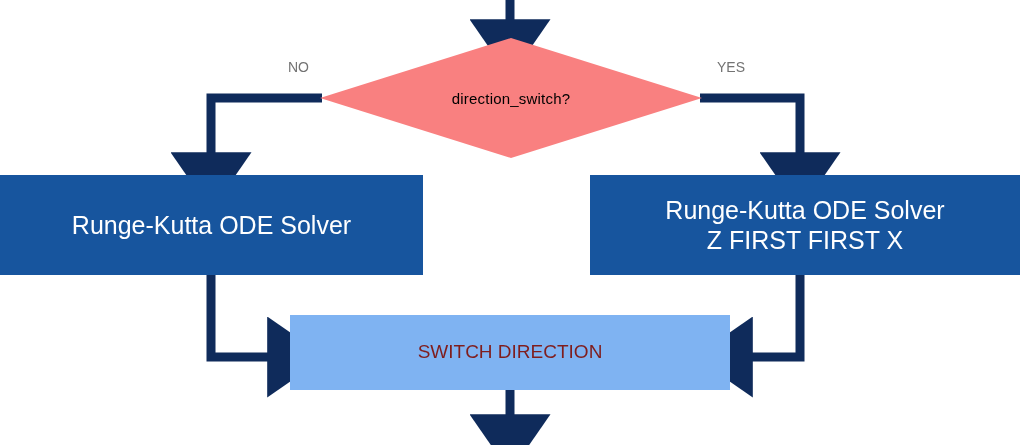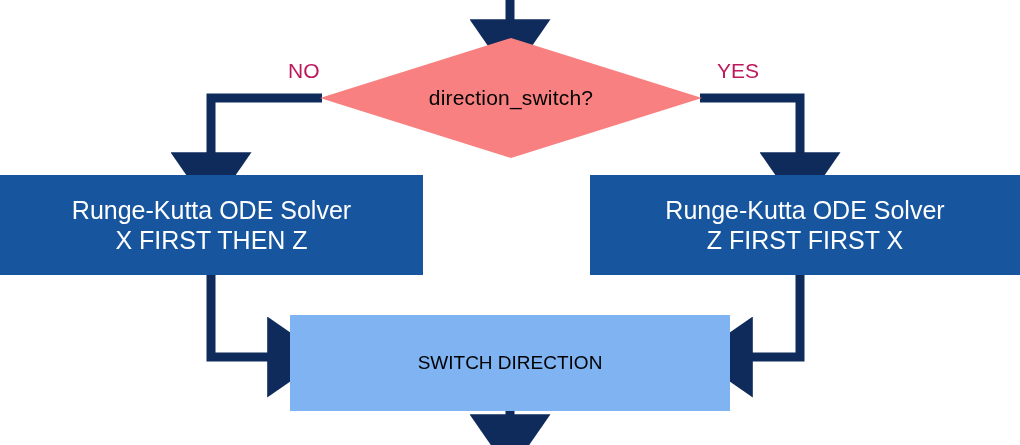--- a/index.html
+++ b/index.html
@@ -40,21 +40,21 @@
   .diamond-label {
     position: absolute;
     left: 0;
     top: 0;
     width: 100%;
     height: 100%;
     display: flex;
     align-items: center;
     justify-content: center;
     color: #000000;
-    font-size: 21px;
+    font-size: 15px;
     letter-spacing: 0.2px;
     white-space: nowrap;
   }
 
   
   .proc-box {
     position: absolute;
     display: flex;
     flex-direction: column;
     align-items: center;
@@ -76,36 +76,36 @@
     width: 430px;
     height: 100px;
   }
 
   
   #box-switch {
     position: absolute;
     left: 290px;
     top: 315px;
     width: 440px;
-    height: 96px;
+    height: 75px;
     display: flex;
     flex-direction: column;
     align-items: center;
     justify-content: center;
-    color: #000000;
+    color: #7f1d1d;
     font-size: 19px;
     line-height: 1.3;
     text-align: center;
   }
 
   
   .branch-label {
     position: absolute;
-    color: #be185d;
-    font-size: 21px;
+    color: #737373;
+    font-size: 14px;
     white-space: nowrap;
   }
   #label-no {
     left: 288px;
     top: 59px;
   }
   #label-yes {
     left: 672px;
     top: 59px;
     margin-left: 45px;
@@ -147,21 +147,20 @@
       <polygon points="191,0 382,60 191,120 0,60" fill="#F98080"></polygon>
     </svg>
     <div class="diamond-label">direction_switch?</div>
   </div>
 
   <div class="branch-label" id="label-no">NO</div>
   <div class="branch-label" id="label-yes">YES</div>
 
   <div class="proc-box" id="box-left" style="background:#17559E;">
     <div>Runge-Kutta ODE Solver</div>
-    <div>X FIRST THEN Z</div>
   </div>
 
   <div class="proc-box" id="box-right" style="background:#17559E;">
     <div>Runge-Kutta ODE Solver</div>
     <div>Z FIRST FIRST X</div>
   </div>
 
   <div id="box-switch" style="background:#7FB3F2;">
     <div>SWITCH DIRECTION</div>
   </div>

